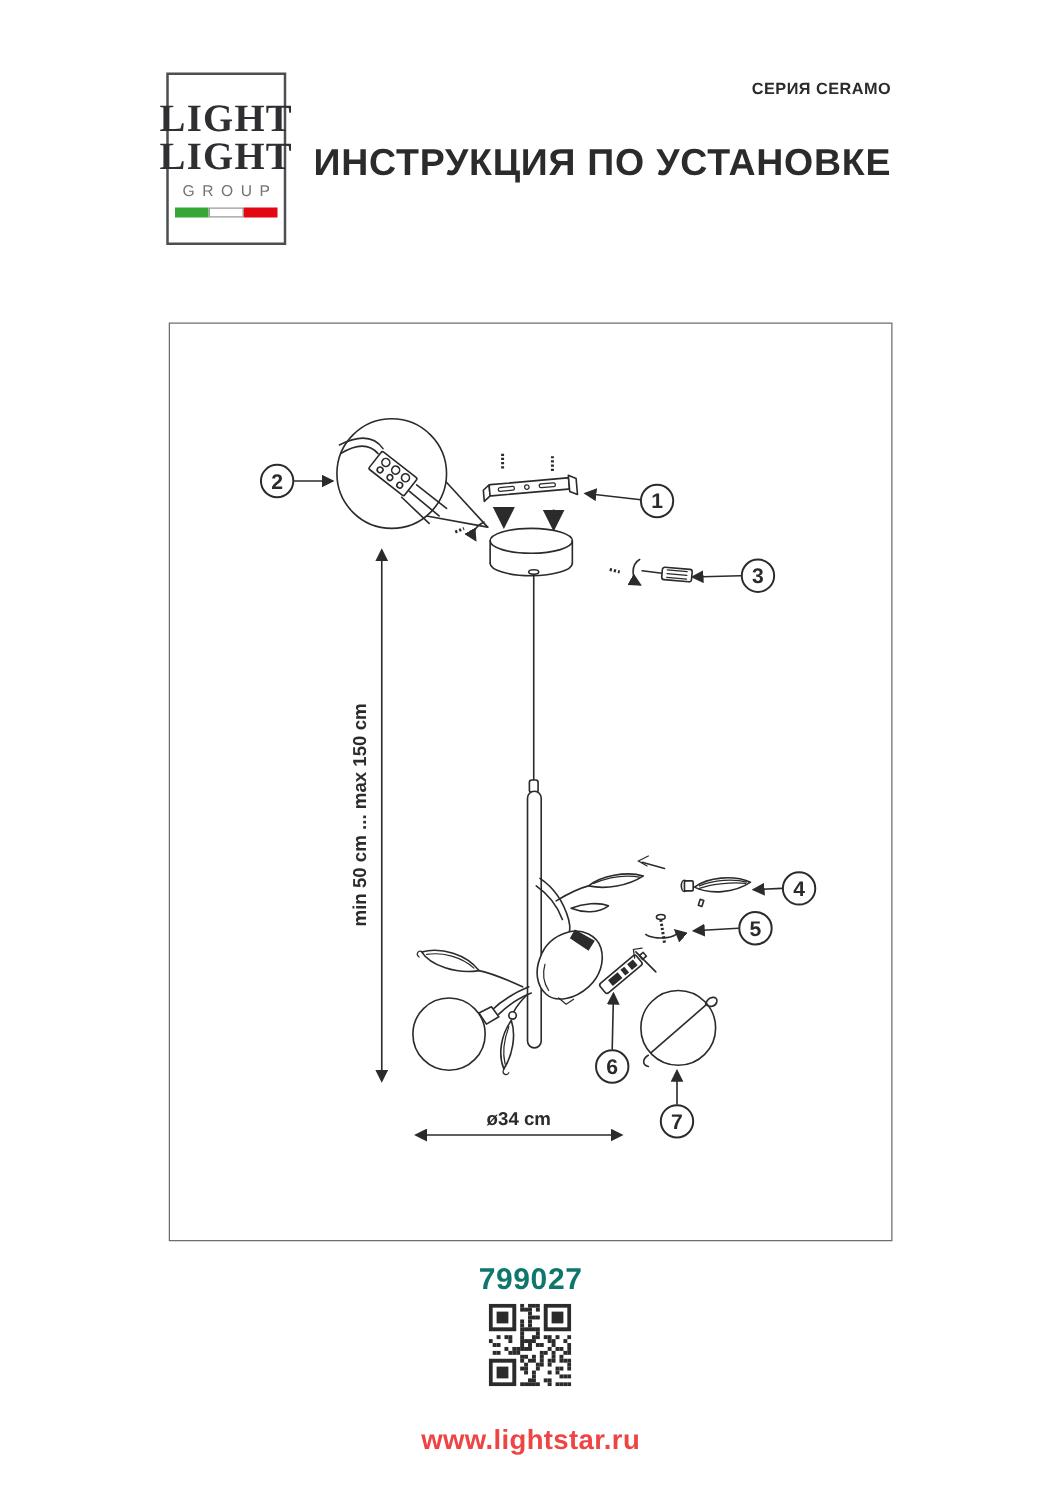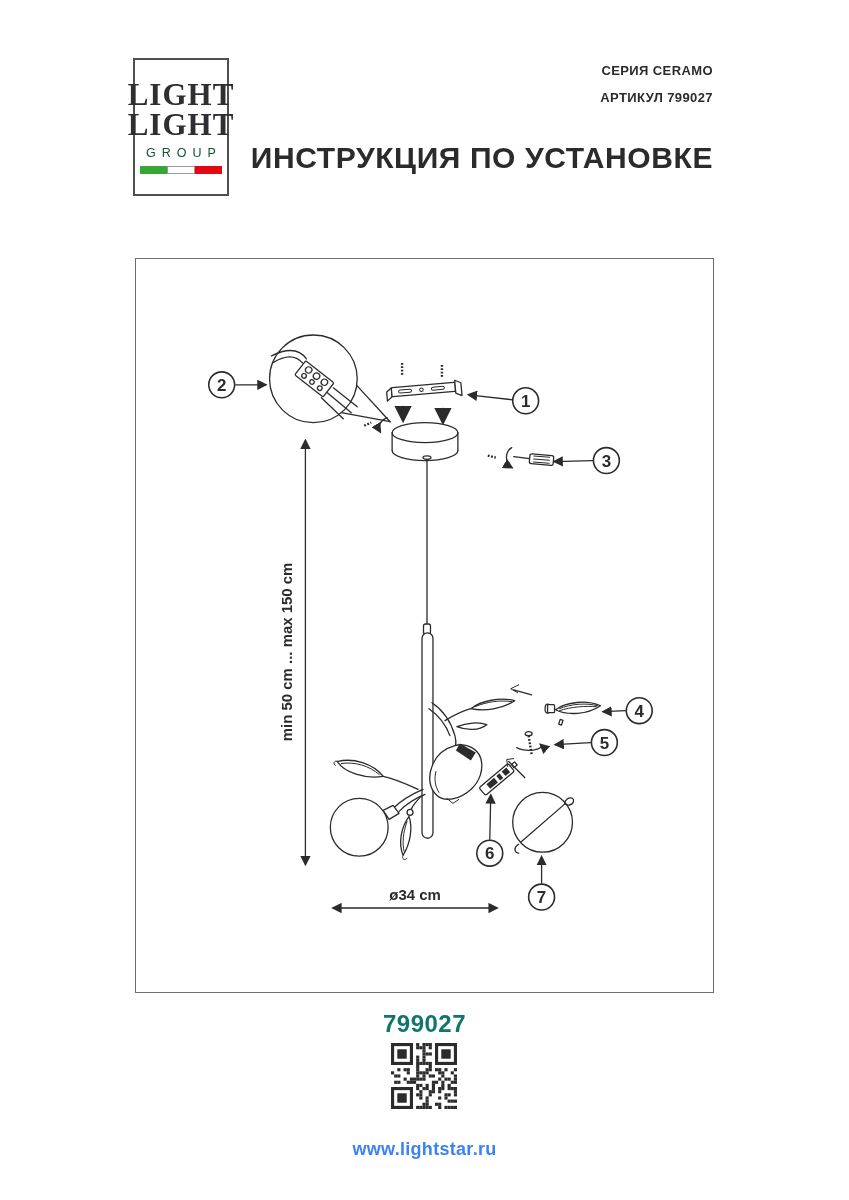--- a/index.html
+++ b/index.html
@@ -15,21 +15,21 @@
     position:absolute; left:133px; top:58px; width:96px; height:138px;
     border:2px solid #4d4d52; background:#fff;
     display:flex; flex-direction:column; align-items:center; justify-content:center;
   }
   .logo-word {
     font-family:"Liberation Serif", serif; font-weight:bold;
     font-size:31px; line-height:0.94; letter-spacing:1px; color:#2e2e33;
   }
   .logo-group {
     font-size:12.5px; font-weight:500; letter-spacing:6px; padding-left:6px;
-    margin-top:7px; color:#14532d;
+    margin-top:7px; color:#737373;
   }
   .logo-flag { display:flex; width:82px; height:8px; margin-top:6px; }
   .logo-flag span { flex:1; height:100%; }
   .flag-mid { border:1px solid #9a9a9a; }
 
   .header-text { position:absolute; top:57px; right:136px; text-align:right; }
   .hdr-series, .hdr-article {
     font-size:13px; font-weight:bold; line-height:27px; letter-spacing:0.4px;
   }
   .hdr-instruction { margin-top:33px; font-size:30px; font-weight:bold; line-height:28px; letter-spacing:0.6px; }
@@ -51,40 +51,39 @@
   .dim-label { font-family:"Liberation Sans",sans-serif; font-weight:bold; font-size:15px; fill:#2b2b2b; text-anchor:middle; }
 
   
   .footer-article {
     position:absolute; top:1010px; left:0; right:0; text-align:center;
     font-size:24px; font-weight:600; color:#0f766e; letter-spacing:0.5px;
   }
   .qr { position:absolute; left:391px; top:1043px; width:66px; height:66px; }
   .website {
     position:absolute; top:1139px; left:0; right:0; text-align:center;
-    font-size:18px; font-weight:bold; color:#3b82f6; letter-spacing:0.3px;
+    font-size:22px; font-weight:bold; color:#ef4444; letter-spacing:0.3px;
   }
 </style>
 </head>
 <body>
 
 <div class="logo-box">
   <div class="logo-word">LIGHT</div>
   <div class="logo-word">LIGHT</div>
   <div class="logo-group">GROUP</div>
   <div class="logo-flag">
     <span style="background: rgb(54, 166, 53);"></span>
     <span class="flag-mid" style="background: rgb(255, 255, 255);"></span>
     <span style="background: rgb(227, 6, 19);"></span>
   </div>
 </div>
 
 <div class="header-text">
   <div class="hdr-series">СЕРИЯ CERAMO</div>
-  <div class="hdr-article">АРТИКУЛ 799027</div>
   <div class="hdr-instruction">
     <div>ИНСТРУКЦИЯ ПО УСТАНОВКЕ</div>
   </div>
 </div>
 
 <div class="diagram-box">
 <svg class="diagram-svg" viewBox="0 0 579 733">
   <defs>
     <marker id="ah" viewBox="0 0 10 10" refX="8" refY="5" markerWidth="8" markerHeight="8" orient="auto-start-reverse">
       <path d="M0,0 L10,5 L0,10 z" fill="#2b2b2b"></path>

